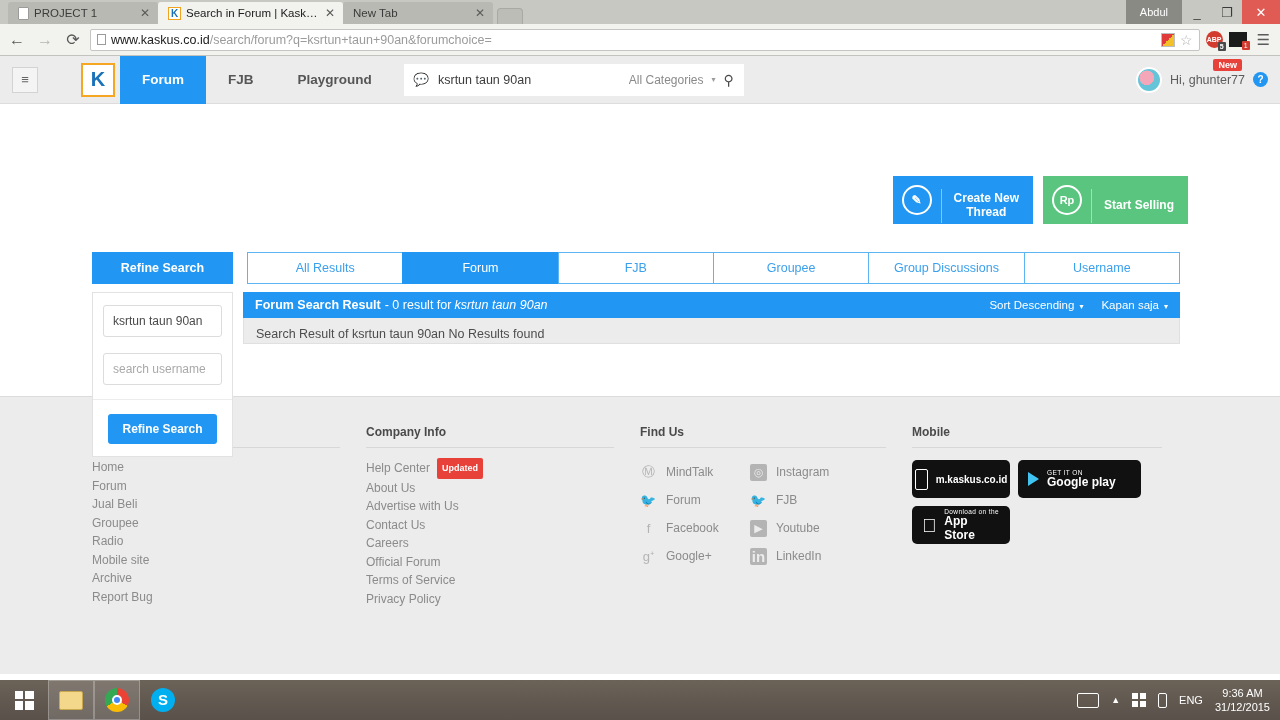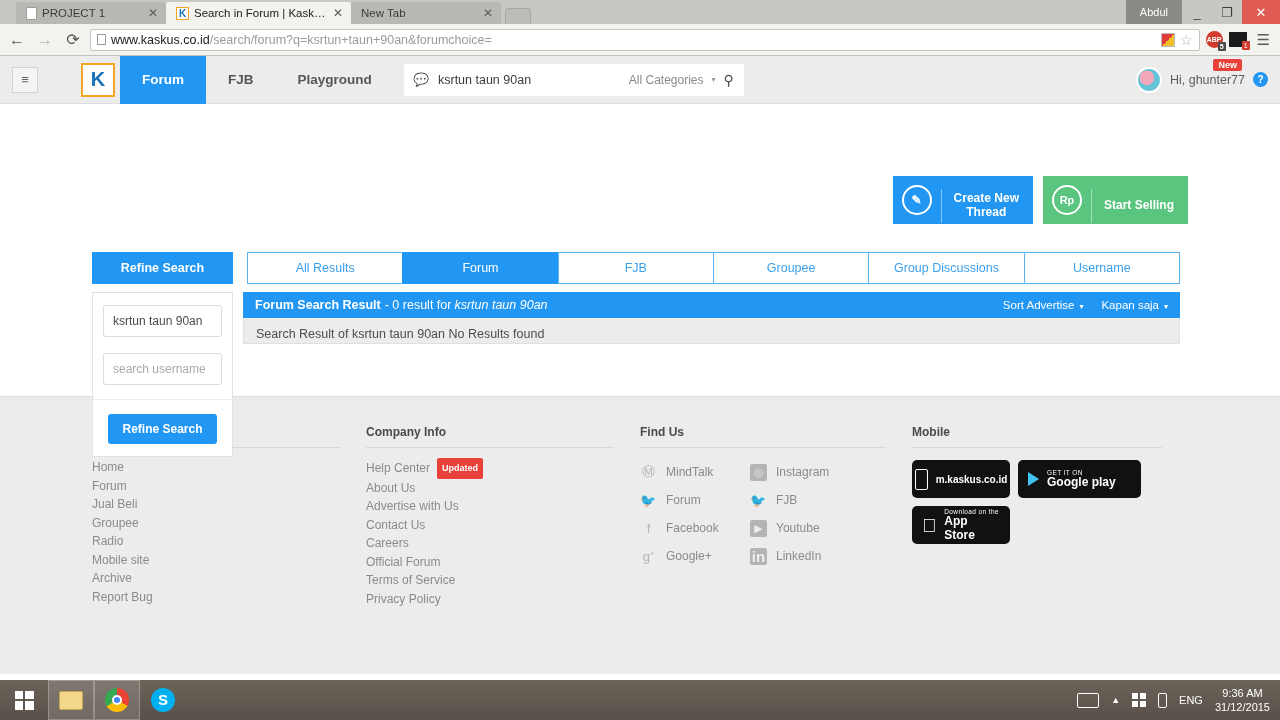--- a/index.html
+++ b/index.html
@@ -8,21 +8,21 @@
     font-family: "Liberation Sans", sans-serif;
     overflow: hidden;
     background: #fff;
   }
   body { position: relative; }
 
   
   .chrome-tabstrip {
     height: 24px; background: #c8c8c2;
     display: flex; align-items: flex-end; position: relative;
-    padding-left: 16px;
+    padding-left: 8px;
   }
   .tab {
     height: 22px; display: flex; align-items: center; gap: 5px;
     padding: 0 8px 0 10px; font-size: 11.5px; color: #3b3b3b;
     border-top-left-radius: 3px; border-top-right-radius: 3px;
     position: relative; max-width: 185px; min-width: 150px;
     background: #b9b9b3;
   }
   .tab.active { background: #f2f2ef; color: #202020; }
   .tab .tab-title {
@@ -438,21 +438,21 @@
           <button class="sb-btn">Refine Search</button>
         </div>
       </div>
 
       <div class="results">
         <div class="res-head">
           <b>Forum Search Result</b>
           <span style="margin-left:4px">- 0 result for</span>
           <span class="q">ksrtun taun 90an</span>
           <span class="sorts">
-            <span><span>Sort Advertise</span><span class="car">▾</span></span>
+            <span><span>Sort Descending</span><span class="car">▾</span></span>
             <span><span>Kapan saja</span><span class="car">▾</span></span>
           </span>
         </div>
         <div class="res-body">Search Result of ksrtun taun 90an No Results found</div>
       </div>
     </div>
   </div>
 </div>
 
 <div class="footer">

